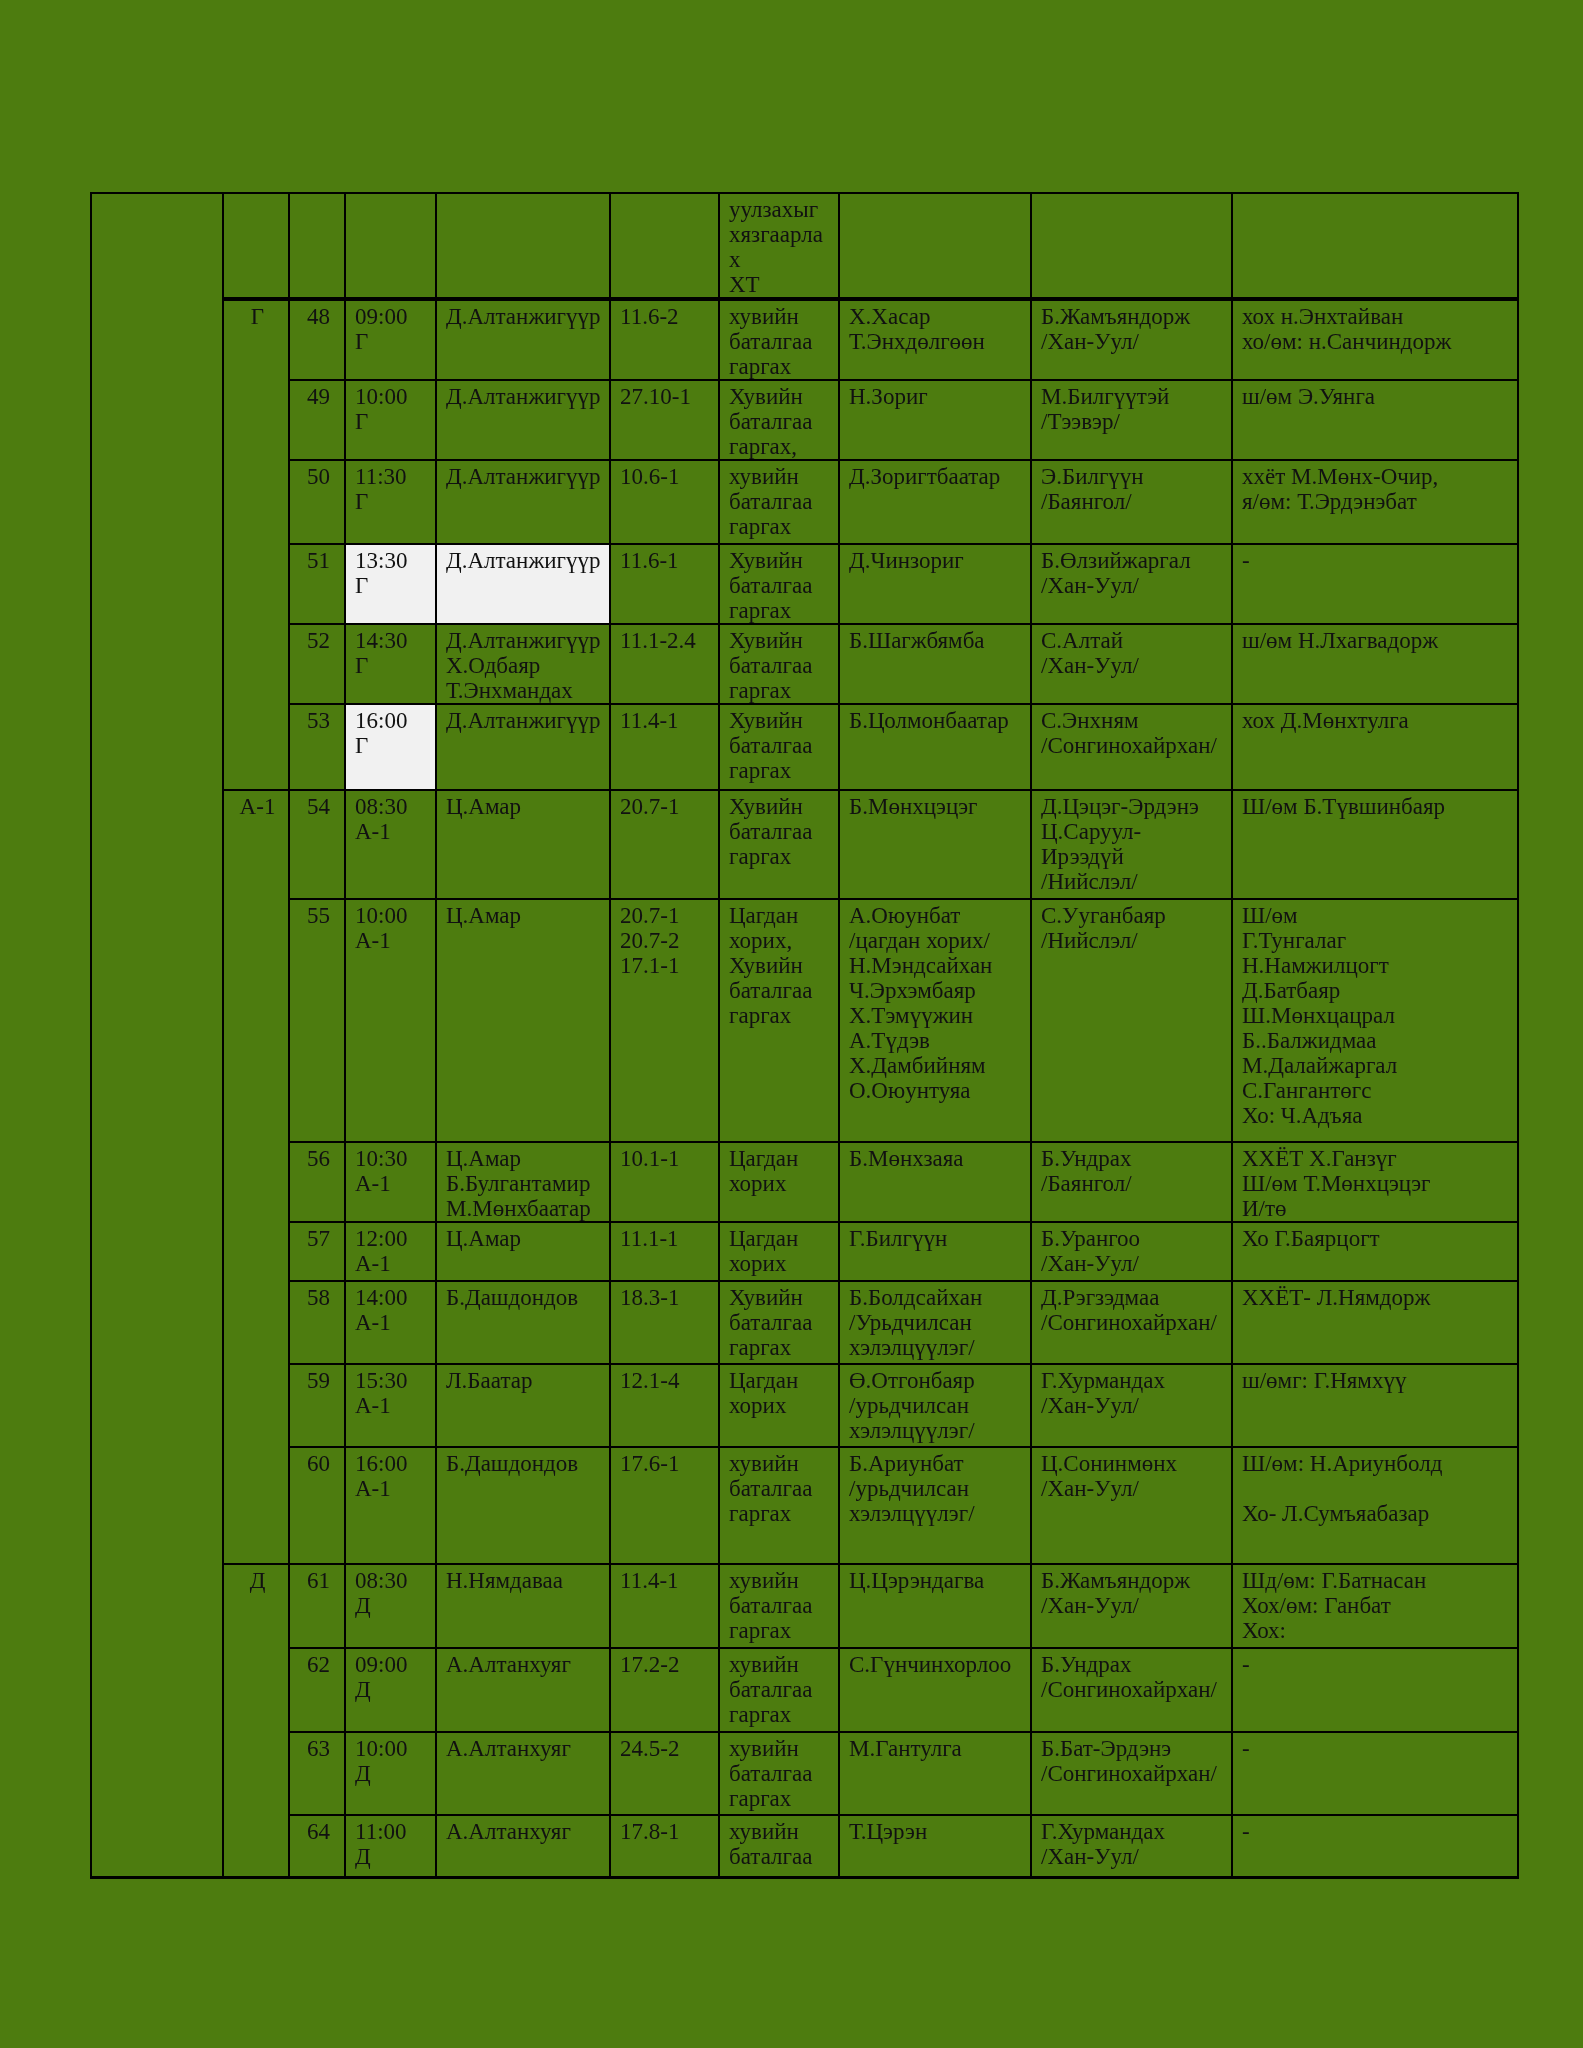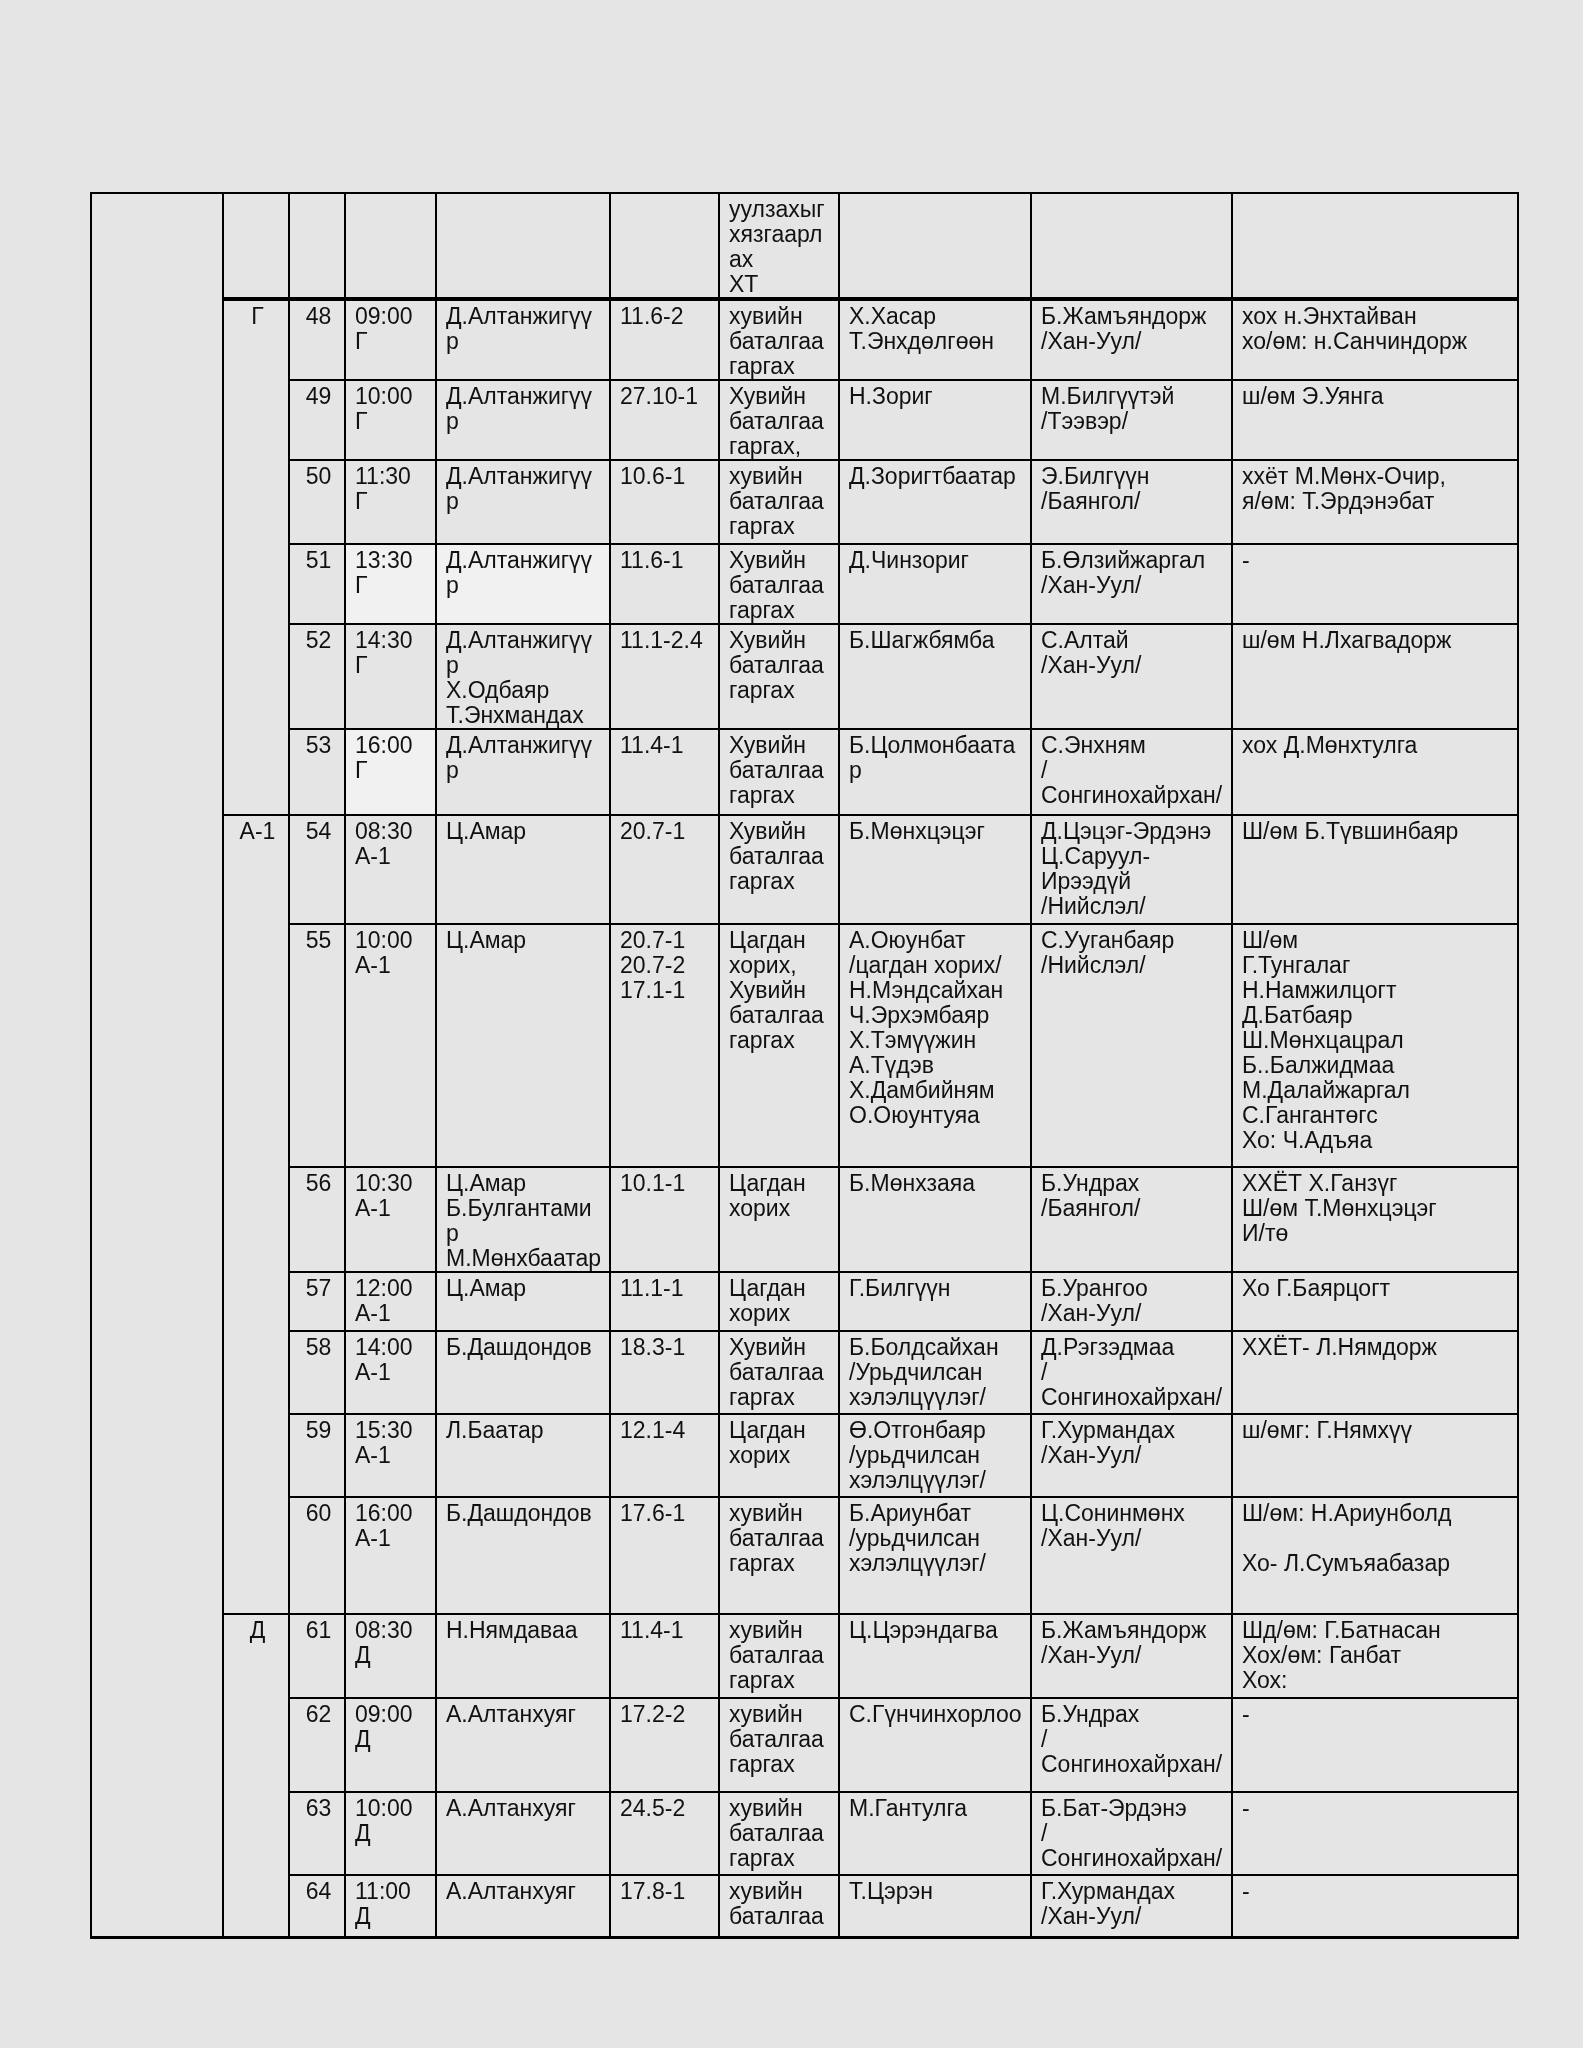--- a/index.html
+++ b/index.html
@@ -1,20 +1,20 @@
 <!DOCTYPE html>
 <html><head>
 <meta charset="utf-8">
 <style>
   html,body{margin:0;padding:0;background:#ffffff;}
   .page{
     position:relative;
     width:1583px;height:2048px;
-    background:#e5e5e5;
-    font-family:Liberation Sans, sans-serif;
+    background:#4d7c0f;
+    font-family:Liberation Serif, serif;
     color:#111;
   }
   table.sched{
     position:absolute;left:90px;top:192px;
     border-collapse:collapse;
     table-layout:fixed;
     width:1427px;
     border:2px solid #000;
     border-bottom:3px solid #000;
   }
@@ -300,21 +300,21 @@
           <td class="c-action">хувийн
 баталгаа
 гаргах</td>
           <td class="c-party">Ц.Цэрэндагва</td>
           <td class="c-district">Б.Жамъяндорж
 /Хан-Уул/</td>
           <td class="c-notes">Шд/өм: Г.Батнасан
 Хох/өм: Ганбат
 Хох:</td>
         </tr>
-        <tr style="height: 94px;">
+        <tr style="height: 84px;">
           <td class="c-num">62</td>
           <td class="c-time">09:00
 Д</td>
           <td class="c-judge">А.Алтанхуяг</td>
           <td class="c-code">17.2-2</td>
           <td class="c-action">хувийн
 баталгаа
 гаргах</td>
           <td class="c-party">С.Гүнчинхорлоо</td>
           <td class="c-district">Б.Ундрах

